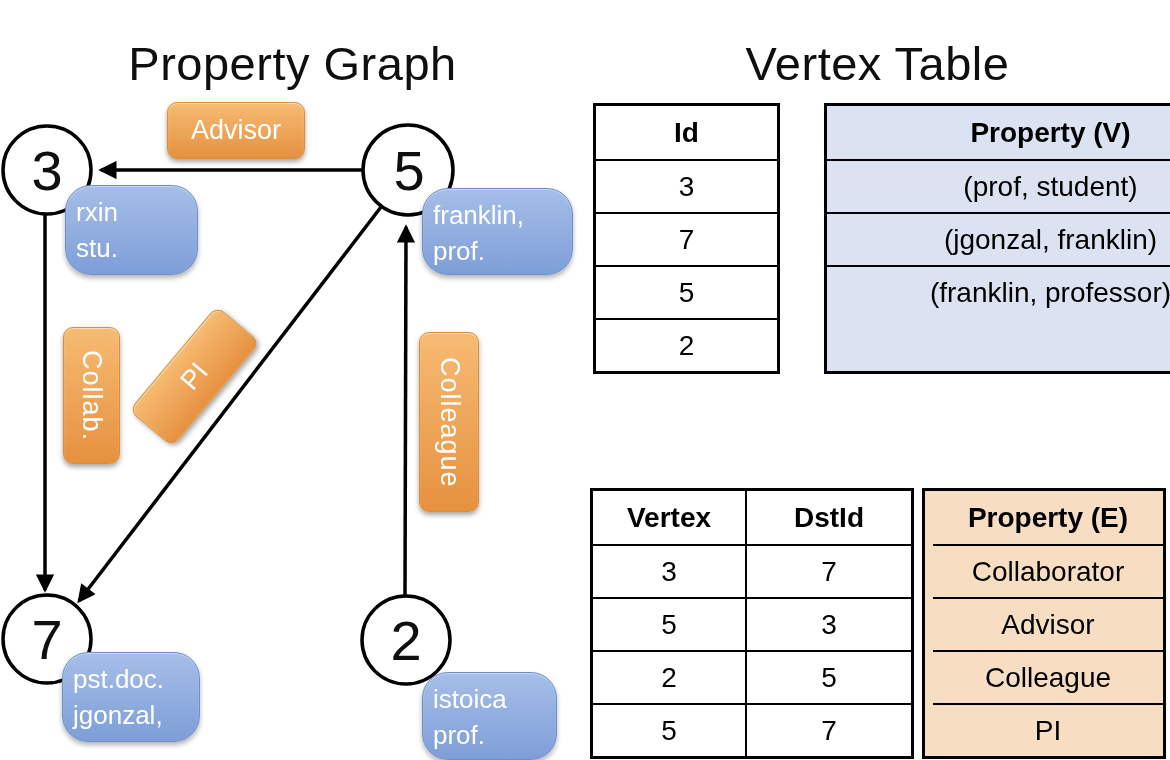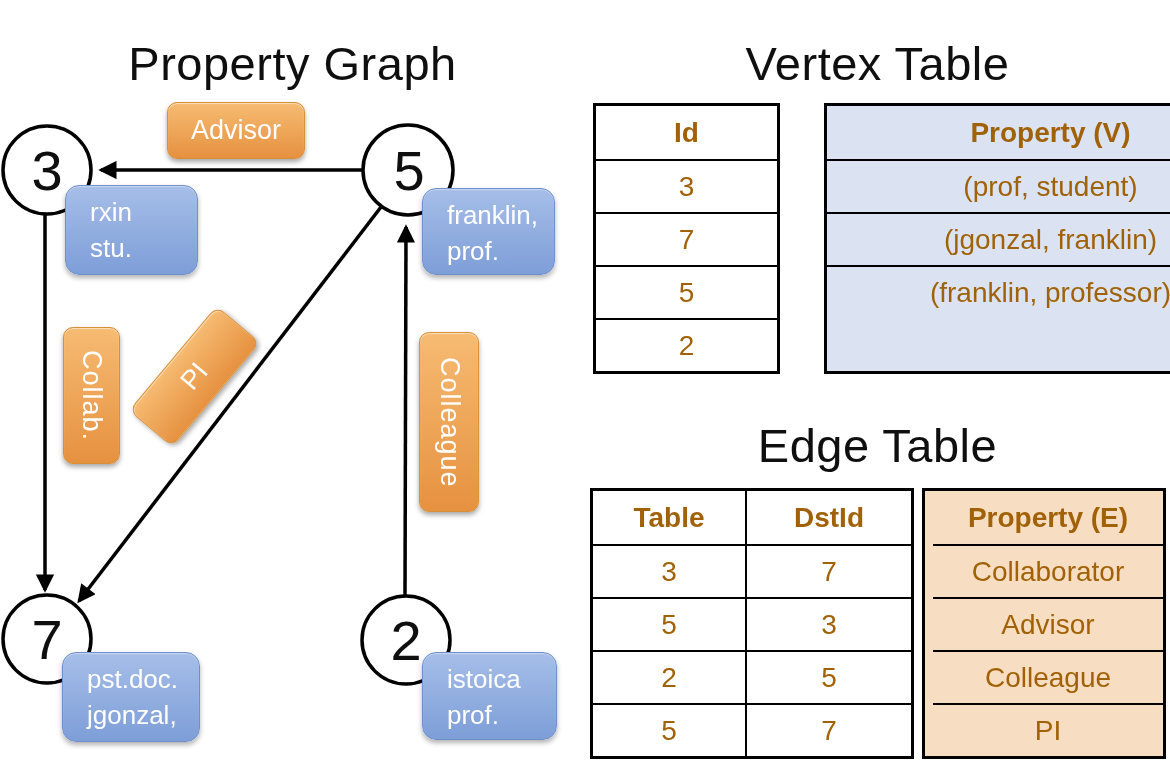--- a/index.html
+++ b/index.html
@@ -20,32 +20,32 @@
     border:1px solid var(--orange-border); border-radius:10px;
     box-shadow:0 3px 5px rgba(0,0,0,0.35), inset 0 1px 1px rgba(255,255,255,0.55);
     color:#ffffff; font-size:27px;
   }
   .vtext { writing-mode:vertical-rl; letter-spacing:1px; }
 
   
   .vbox {
     position:absolute; box-sizing:border-box;
     background:linear-gradient(180deg, var(--blue-grad-top), var(--blue-grad-bottom));
-    border:1px solid var(--blue-border); border-radius:14px;
+    border:1px solid var(--blue-border); border-radius:26px;
     box-shadow:0 3px 5px rgba(0,0,0,0.30), inset 0 1px 1px rgba(255,255,255,0.4);
-    color:#ffffff; font-size:26px; line-height:1.38; padding:9px 4px 0 24px;
+    color:#ffffff; font-size:26px; line-height:1.38; padding:9px 4px 0 10px;
     white-space:nowrap;
   }
 
   
   .tbl-wrap { position:absolute; display:flex; }
   .sub { border:3px solid #000; box-sizing:border-box; background:#fff; }
   .cell {
     display:flex; align-items:center; justify-content:center;
-    height:53px; box-sizing:border-box; font-size:28px; color:#a16207;
+    height:53px; box-sizing:border-box; font-size:28px; color:#000000;
     white-space:nowrap;
     text-align:right;
   }
   .head { font-weight:bold; }
   .col .cell:not(:first-child) { border-top:2px solid #000; }
   .vblue { background:var(--vertex-cell-bg); }
   .etan  { background:var(--edge-cell-bg);padding-left:8px; }
   .et-id { display:grid; grid-template-columns:152px 166px; }
   .et-id .cell:nth-child(n+3) { border-top:2px solid #000; }
   .et-id .cell:nth-child(even) { border-left:2px solid #000; }
@@ -90,29 +90,29 @@
     <span>PI</span>
   </div>
   <div class="elabel" style="left:419px; top:332px; width:58px; height:178px;">
     <span class="vtext">Colleague</span>
   </div>
 
   <div class="vbox" style="left:65px; top:185px; width:133px; height:90px;">
     <div>rxin</div>
     <div>stu.</div>
   </div>
-  <div class="vbox" style="left:422px; top:188px; width:133px; height:87px;">
+  <div class="vbox" style="left:422px; top:188px; width:151px; height:87px;">
     <div>franklin,</div>
     <div>prof.</div>
   </div>
   <div class="vbox" style="left:62px; top:652px; width:138px; height:90px;">
     <div>pst.doc.</div>
     <div>jgonzal,</div>
   </div>
-  <div class="vbox" style="left:422px; top:652px; width:135px; height:88px;">
+  <div class="vbox" style="left:422px; top:672px; width:135px; height:88px;">
     <div>istoica</div>
     <div>prof.</div>
   </div>
 
   <div class="big-title" style="left:585px; top:20px; width:585px;">Vertex Table</div>
 
   <div class="tbl-wrap" style="left:593px; top:103px; gap:7px;">
     <div class="sub col" style="width:187px;">
       <div class="cell head">Id</div>
       <div class="cell">3</div>
@@ -121,25 +121,24 @@
       <div class="cell">2</div>
     </div>
     <div class="sub col vblue" style="width:453px;margin-left:37px;">
       <div class="cell head">Property (V)</div>
       <div class="cell">(prof, student)</div>
       <div class="cell">(jgonzal, franklin)</div>
       <div class="cell">(franklin, professor)</div>
     </div>
   </div>
 
-  <div class="big-title" style="left:585px; top:402px; width:585px;">Edge Table</div>
 
   <div class="tbl-wrap" style="left:590px; top:488px; gap:8px;">
     <div class="sub et-id">
-      <div class="cell head">Table</div>
+      <div class="cell head">Vertex</div>
       <div class="cell head">DstId</div>
       <div class="cell">3</div>
       <div class="cell">7</div>
       <div class="cell">5</div>
       <div class="cell">3</div>
       <div class="cell">2</div>
       <div class="cell">5</div>
       <div class="cell">5</div>
       <div class="cell">7</div>
     </div>

